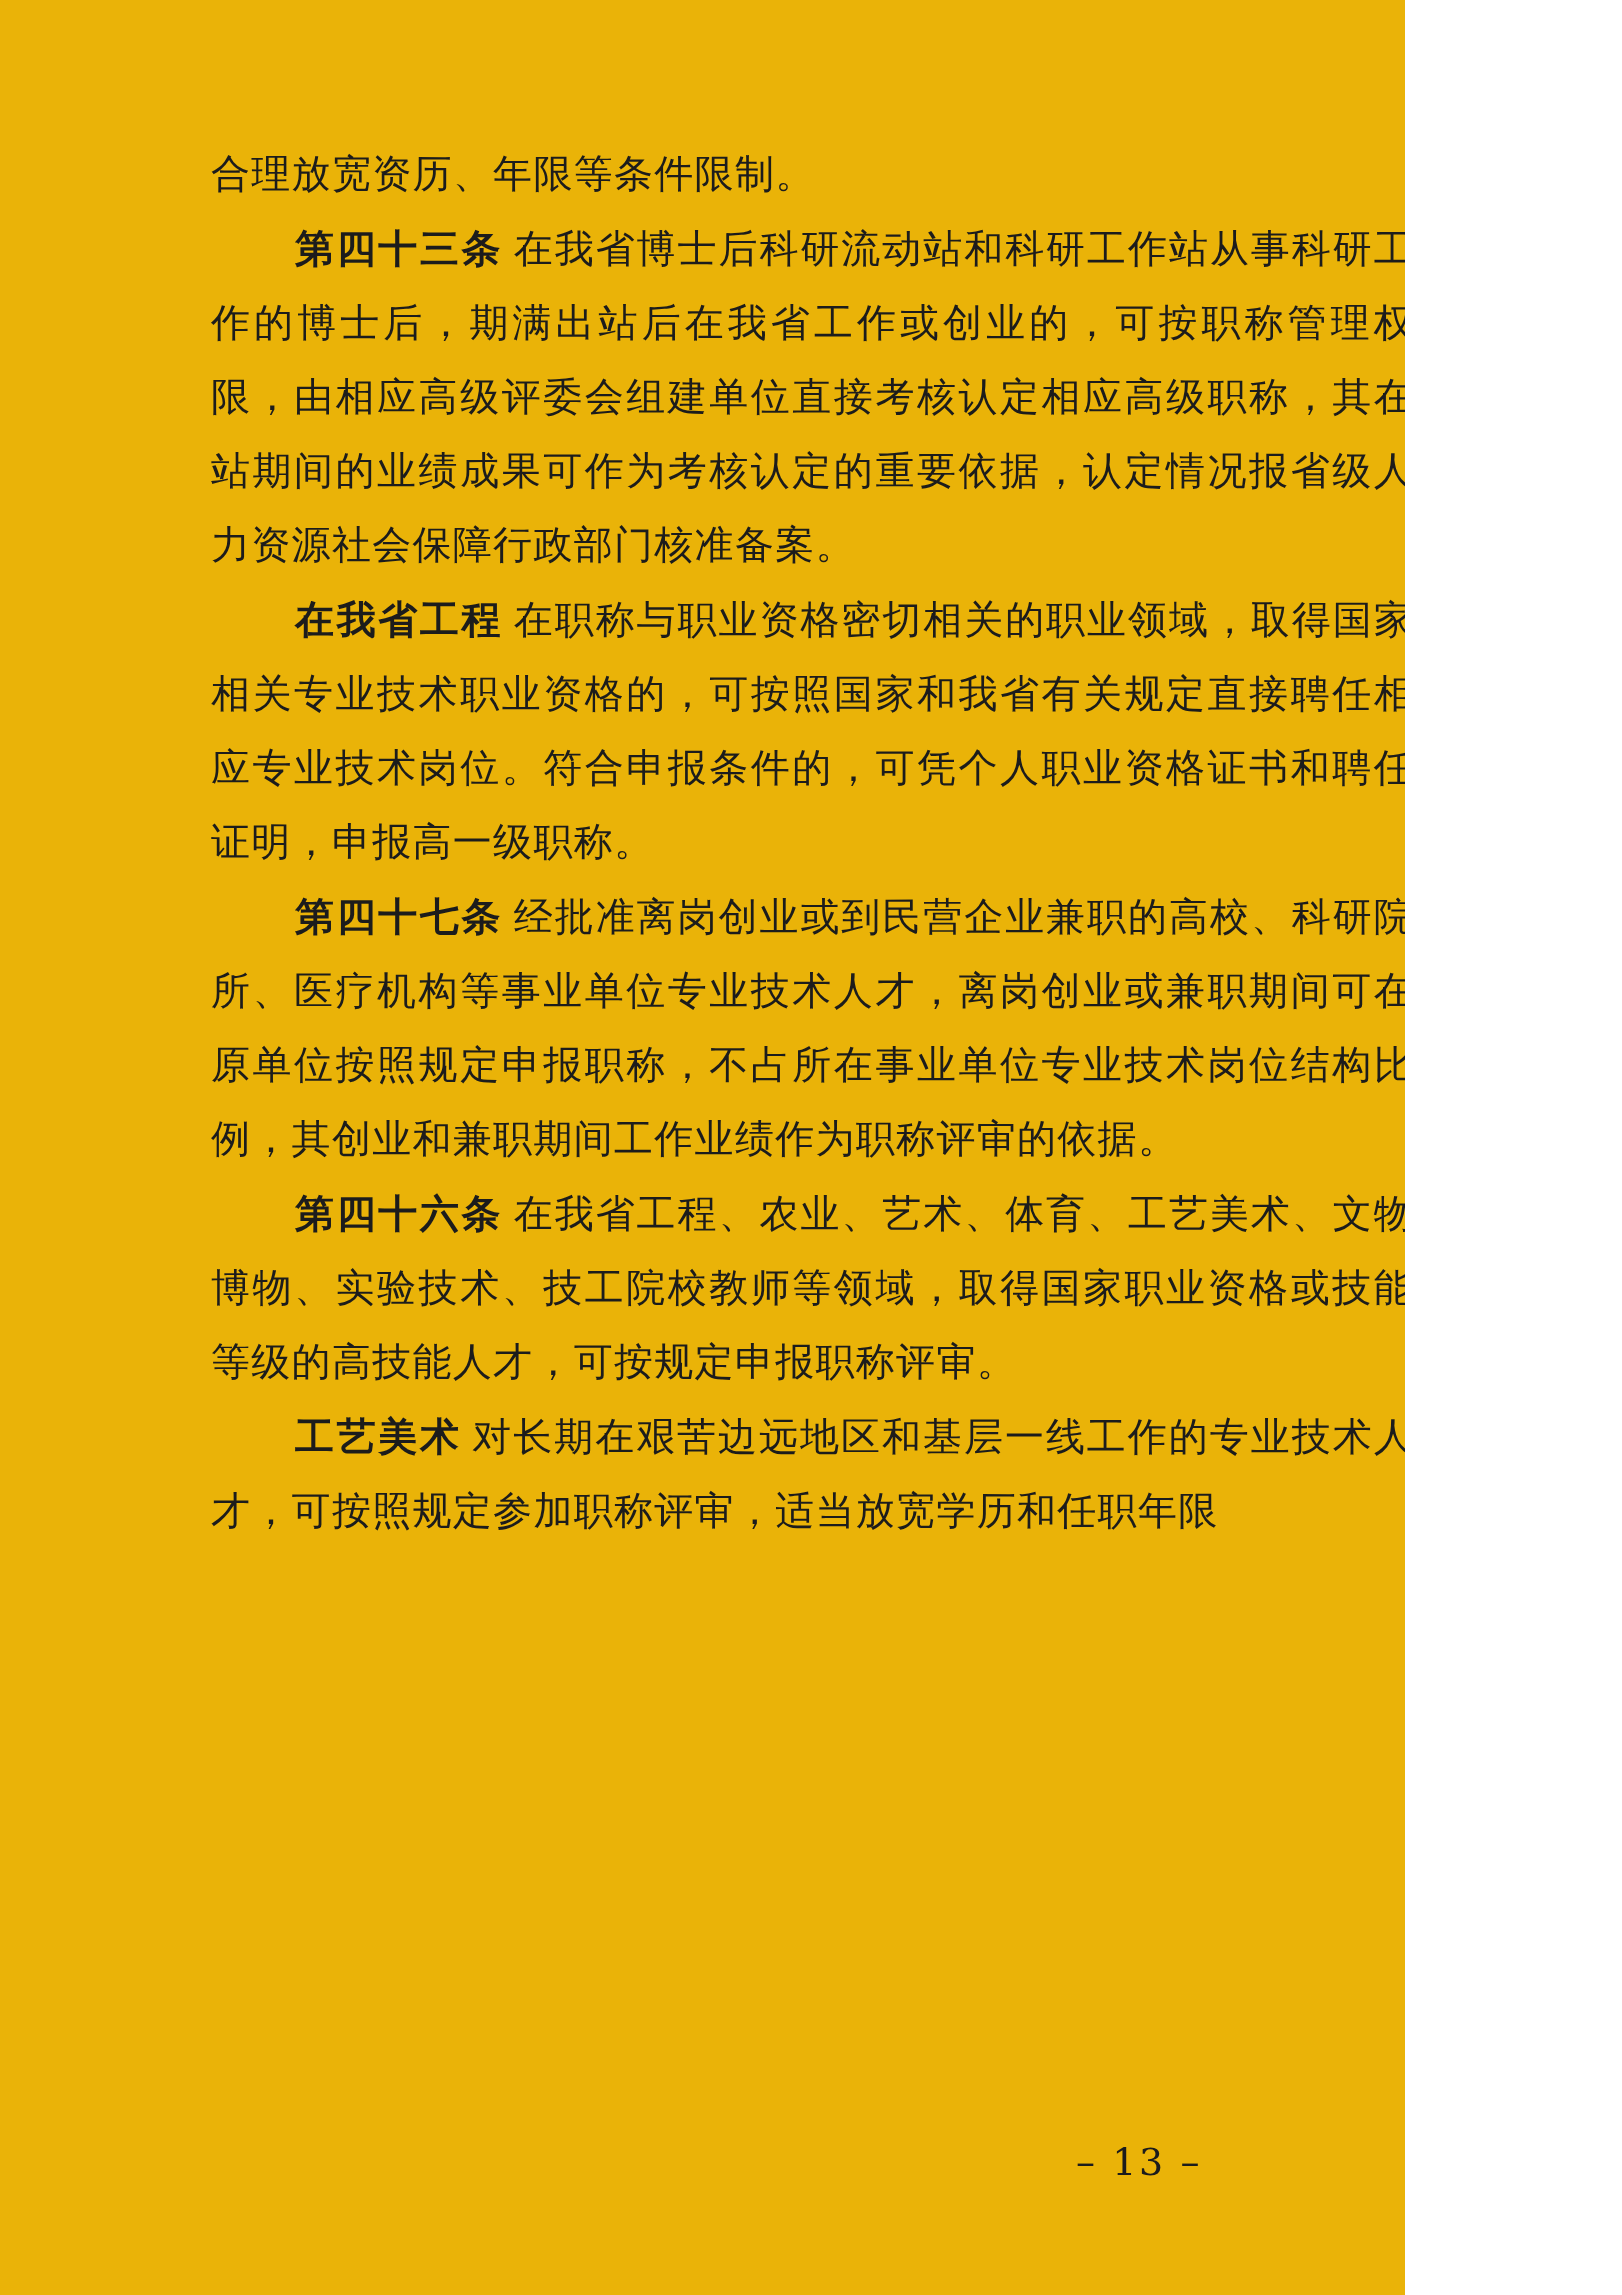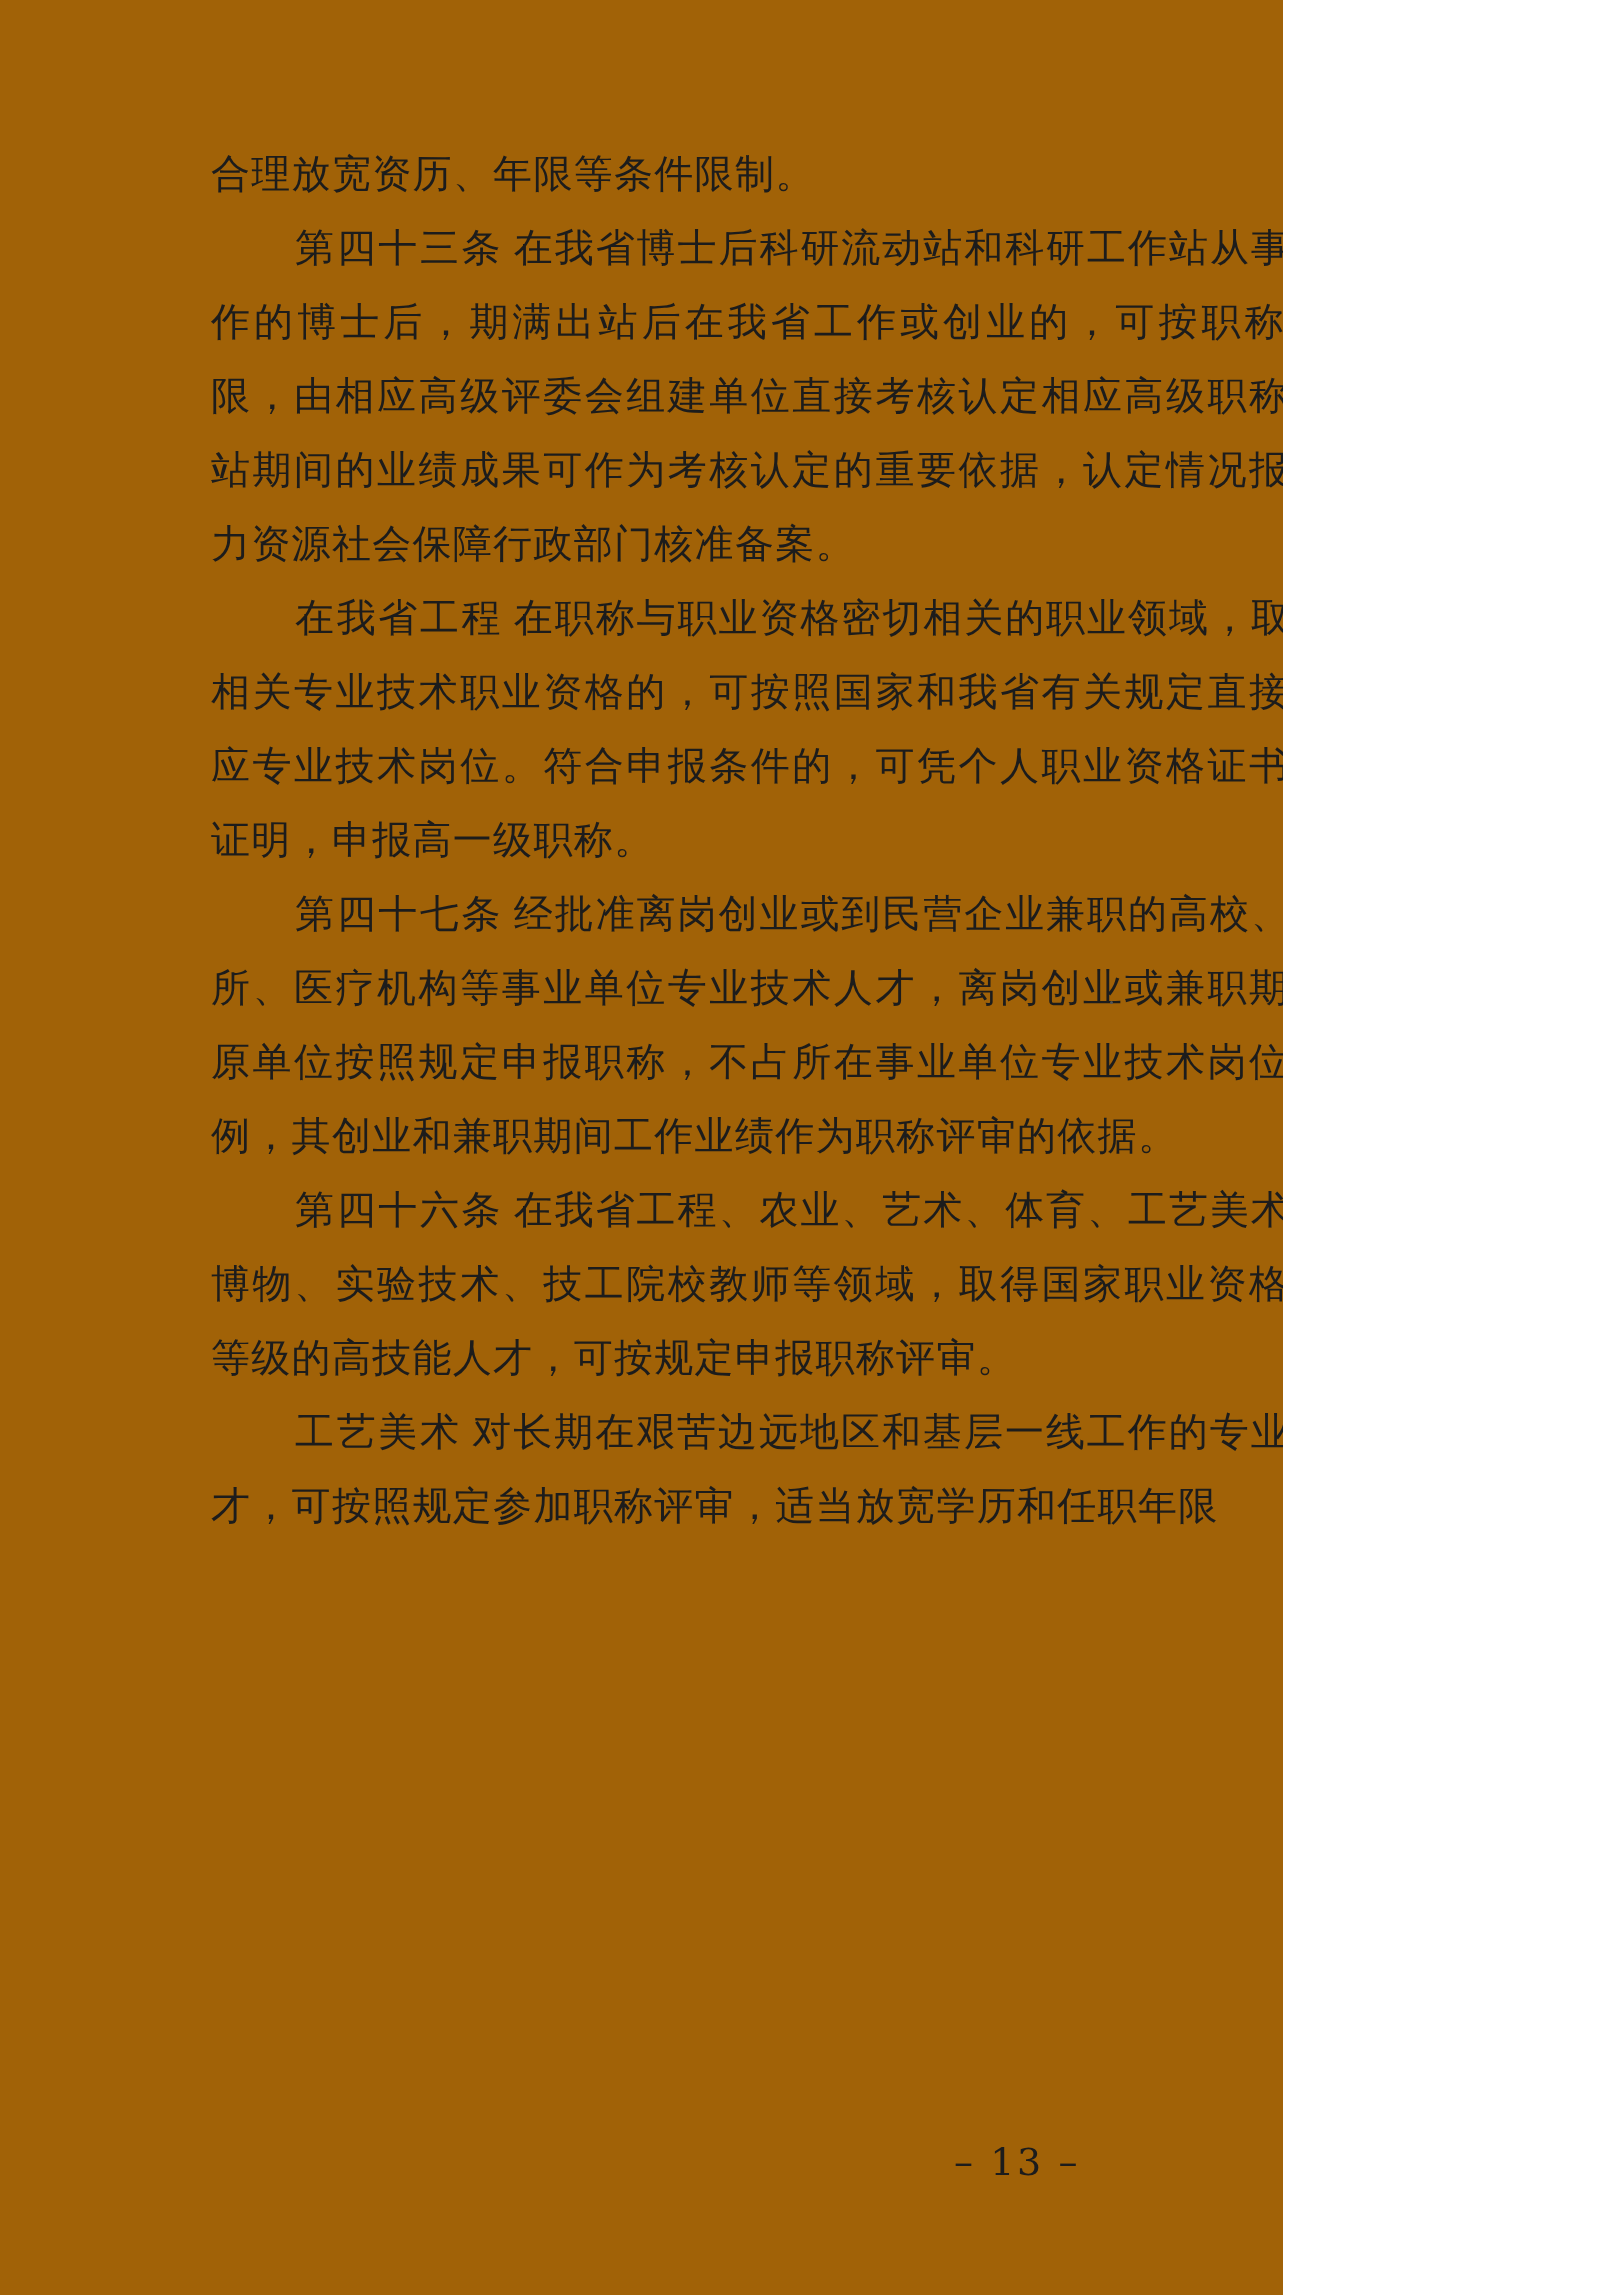--- a/index.html
+++ b/index.html
@@ -6,23 +6,23 @@
     margin: 0;
     padding: 0;
     background: #ffffff;
   }
   body {
     font-family: "DejaVu Serif", serif;
     color: #1a1a1a;
   }
   .page {
     position: relative;
-    width: 1283px;
+    width: 1405px;
     height: 2295px;
-    background: #a16207;
+    background: #eab308;
     box-sizing: border-box;
     overflow: hidden;
   }
   .content {
     position: absolute;
     left: 211px;
     top: 137px;
     width: 1203px;
   }
   p.para {
@@ -35,21 +35,21 @@
     color: #1c1c1c;
     font-family: "DejaVu Serif", serif;
   }
   p.para.continued {
     text-indent: 0;
   }
   p.para.indent {
     text-indent: 84px;
   }
   .article-label {
-    font-weight: normal;
+    font-weight: bold;
     letter-spacing: 2px;
     margin-right: 10.5px;
   }
   .page-number {
     position: absolute;
     right: 203px;
     bottom: 111px;
     font-size: 38px;
     letter-spacing: 2.6px;
     color: #1c1c1c;

